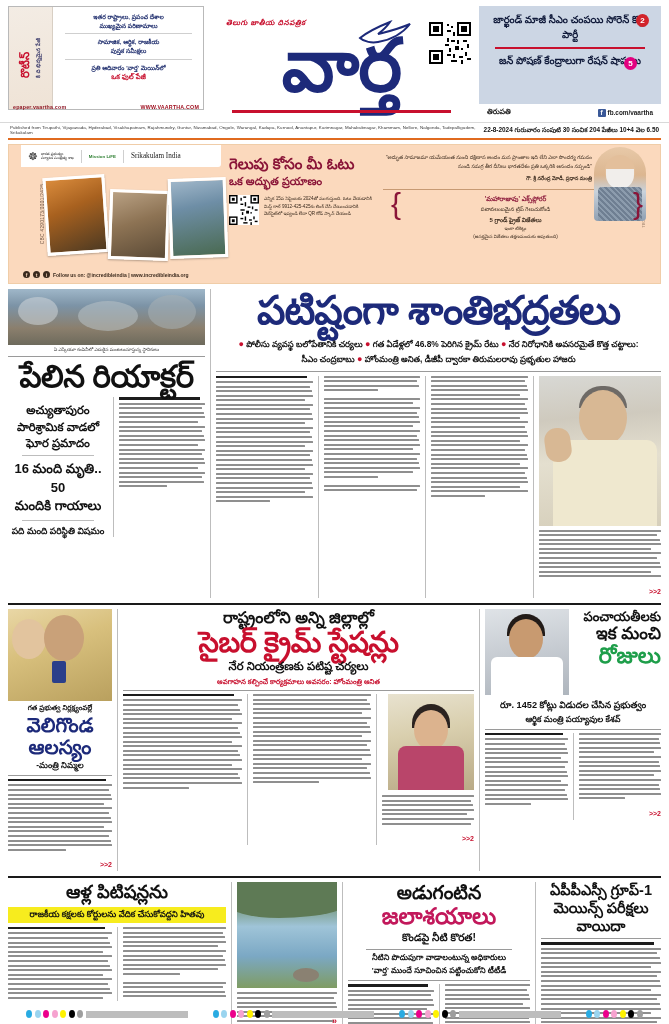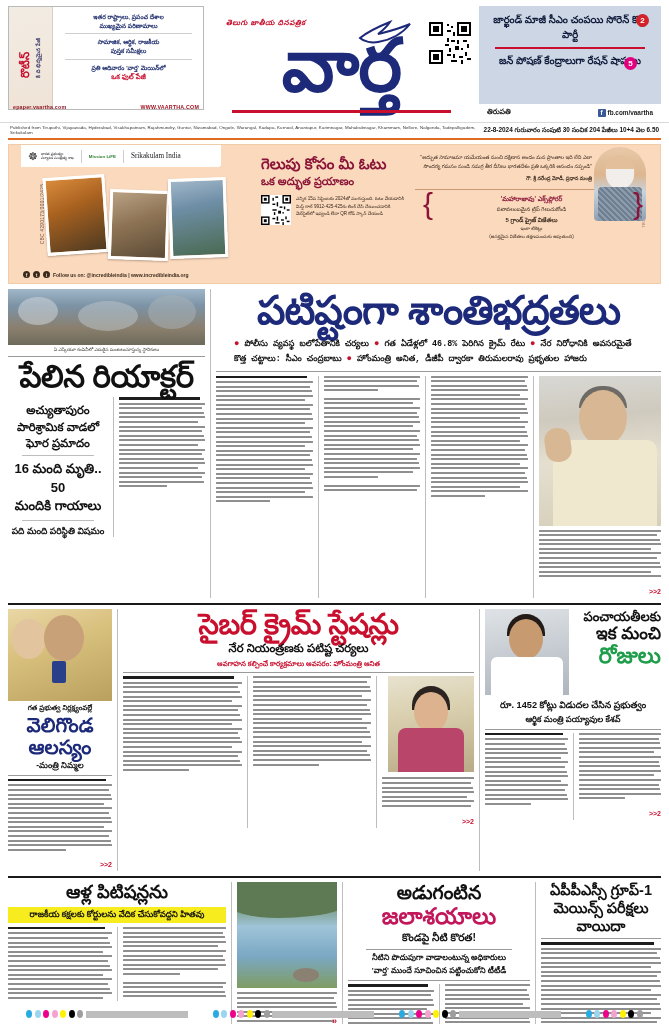--- a/index.html
+++ b/index.html
@@ -131,21 +131,21 @@
     background:linear-gradient(160deg,#b9a184 0%,#8d7354 45%,#5b4a36 100%); }
   .ph3 { left:148px; top:6px; width:58px; height:80px; transform:rotate(-2deg);
     background:linear-gradient(170deg,#9fb6c9 0%,#6e8ea6 35%,#4a6a52 100%); }
   .ad-follow {
     position:absolute; left:14px; bottom:5px; font-size:5px; color:#3a2a1d; font-weight:700;
     display:flex; align-items:center; gap:3px;
   }
   .ad-follow .sic { width:7px; height:7px; border-radius:50%; background:#3a2a1d; color:#fbd9bd;
     font-size:5px; display:flex; align-items:center; justify-content:center; }
 
-  .ad-mid { width:150px; padding:10px 4px 0 2px;margin-left:32px; }
+  .ad-mid { width:150px; padding:10px 4px 0 2px; }
   .ad-h1 { font-size:15px; font-weight:800; color:#8a1538; line-height:1.2; }
   .ad-h2 { font-size:11px; font-weight:700; color:#8a1538; line-height:1.3; margin-top:1px;}
   .ad-p  { font-size:10px; color:#2a2a2a; line-height:1.5; margin-top:7px; font-weight:600;}
   .ad-qrrow { display:flex; gap:5px; margin-top:7px; align-items:flex-start; }
   .ad-qr { width:30px; height:30px; flex:none; }
   .ad-qrtxt { font-size:4.6px; color:#3a2a1d; line-height:1.65; }
 
   .ad-right { flex:1; position:relative; padding:8px 10px 0 4px; }
   .ad-quote { font-size:5.2px; color:#3a2a1d; line-height:1.75; text-align:right; padding-right:2px; }
   .ad-quote .sig { font-weight:700; margin-top:3px; display:block; }
@@ -186,21 +186,21 @@
   .hl-react { font-size:31px; font-weight:900; color:#111; line-height:1.06; letter-spacing:-.5px; text-align:center; }
   .sub-react { text-align:center; font-size:11.5px; font-weight:700; color:#111; line-height:1.42; margin-top:5px; }
   .sub-react .big { font-size:13px; }
   .sub-react .hrx { height:1px; background:#bdbdbd; margin:4px 14px; }
   .sub-react .small { font-size:9px; }
 
   .main-head {
     font-size:40px; font-weight:900; color:#1d2a7a; line-height:1.02;
     text-align:center; letter-spacing:-1px; padding:1px 0 0 0;
   }
-  .main-bullets { font-size:8.4px; font-weight:700; color:#111; line-height:1.65; padding:6px 18px 0 18px;font-family:Liberation Mono, monospace; }
+  .main-bullets { font-size:8.4px; font-weight:700; color:#111; text-align:center; line-height:1.65; padding:6px 18px 0 18px; }
   .main-bullets .dot { color:#c8102e; font-size:9px; }
 
   .cbn-photo {
     width:100%; height:150px;
     background:linear-gradient(175deg,#d8d8d4 0%,#cfcabe 28%,#e4dfcf 55%,#d6cfbb 100%);
     position:relative; overflow:hidden;
   }
   .cbn-photo .head { position:absolute; left:40px; top:14px; width:48px; height:56px; border-radius:50%;
     background:#d8b894; }
   .cbn-photo .hair { position:absolute; left:40px; top:10px; width:48px; height:22px; border-radius:24px 24px 0 0;
@@ -697,20 +697,21 @@
         <div class="ln s4"></div>
           <div class="ln s1"></div>
           <div class="ln last"></div>
         <div style="text-align:right;"><span class="jump">&gt;&gt;2</span></div>
       </div>
     </div>
 
     <div class="vr"></div>
 
     <div class="cyber-mid">
+      <div class="cy-kicker">రాష్ట్రంలోని అన్ని జిల్లాల్లో</div>
       <div class="cy-head">సైబర్ క్రైమ్ స్టేషన్లు</div>
       <div class="cy-sub1">నేర నియంత్రణకు పటిష్ట చర్యలు</div>
       <div class="cy-sub2">అవగాహన కల్పించే కార్యక్రమాలు అవసరం: హోంమంత్రి అనిత</div>
       <div class="hr-thin" style="margin:3px 0;"></div>
       <div style="display:flex; gap:5px;">
         <div style="flex:1;" class="copy">
           <div class="lead"></div>
           <div class="ln s1"></div>
             <div class="ln s2"></div>
             <div class="ln s4"></div>

